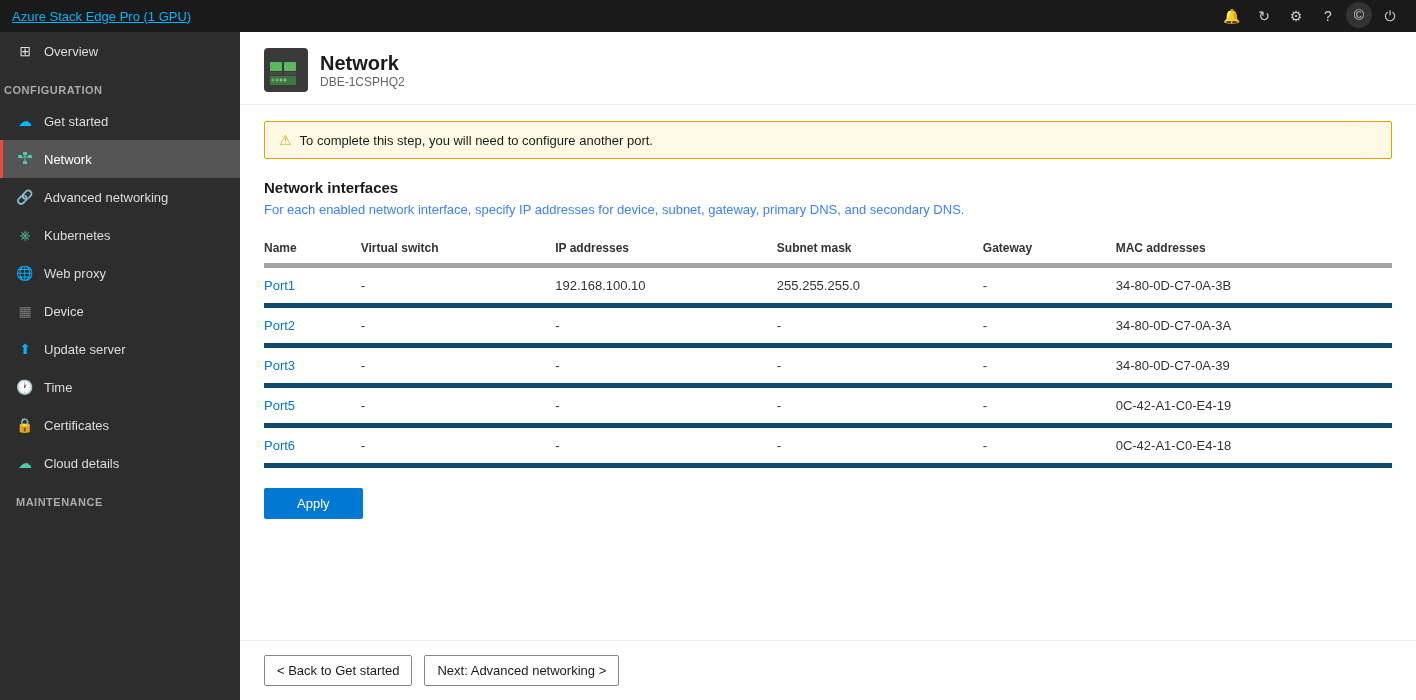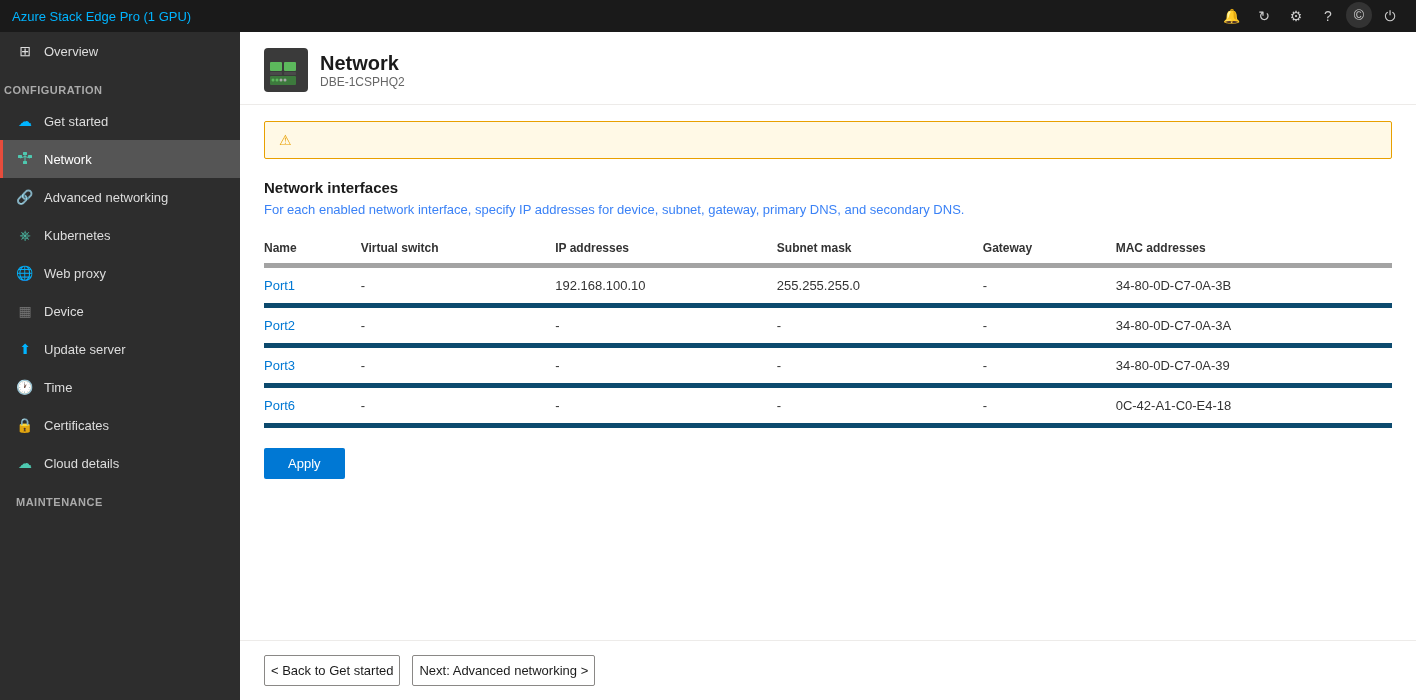--- a/index.html
+++ b/index.html
@@ -12,20 +12,21 @@
       display: flex;
       align-items: center;
       padding: 0 12px;
       flex-shrink: 0;
     }
     .topbar-title {
       color: #00b4ff;
       font-size: 13px;
       font-weight: 500;
       flex: 1;
+      text-decoration: underline;
     }
     .topbar-icons {
       display: flex;
       gap: 4px;
     }
     .topbar-icon {
       width: 28px;
       height: 28px;
       display: flex;
       align-items: center;
@@ -200,39 +201,39 @@
       color: #0078d4;
       cursor: pointer;
     }
 
     
     .apply-btn {
       margin-top: 20px;
       background: #0078d4;
       color: #fff;
       border: none;
-      padding: 8px 24px;
+      padding: 8px 33px;
       font-size: 13px;
       cursor: pointer;
       border-radius: 2px;
     }
 
     
     .content-footer {
       border-top: 1px solid #edebe9;
       padding: 14px 24px;
       display: flex;
       gap: 12px;
       flex-shrink: 0;
     }
     .nav-btn {
       border: 1px solid #8a8886;
       background: #fff;
       color: #1b1b1b;
-      padding: 7px 6px;
+      padding: 7px 12px;
       font-size: 13px;
       cursor: pointer;
       border-radius: 2px;
     }
   </style>
 </head>
 <body>
 
 <div class="topbar">
   <span class="topbar-title">Azure Stack Edge Pro (1 GPU)</span>
@@ -342,20 +343,21 @@
         <h1>Network</h1>
         <div class="subtitle">DBE-1CSPHQ2</div>
       </div>
     </div>
 
     <div class="content-body">
 
       
       <div class="warning-banner">
         <span class="warning-icon">⚠</span>
+        <span class="warning-text">To complete this step, you will need to configure another port.</span>
       </div>
 
       
       <div class="section-title">Network interfaces</div>
       <div class="section-desc">For each enabled network interface, specify IP addresses for device, subnet, gateway, primary DNS, and secondary DNS.</div>
 
       
       <table class="net-table">
         <thead>
           <tr>
@@ -386,20 +388,28 @@
             </tr>
             <tr>
               <td class="port-link">Port3</td>
               <td>-</td>
               <td>-</td>
               <td>-</td>
               <td>-</td>
               <td>34-80-0D-C7-0A-39</td>
             </tr>
             <tr>
+              <td class="port-link">Port5</td>
+              <td>-</td>
+              <td>-</td>
+              <td>-</td>
+              <td>-</td>
+              <td>0C-42-A1-C0-E4-19</td>
+            </tr>
+            <tr>
               <td class="port-link">Port6</td>
               <td>-</td>
               <td>-</td>
               <td>-</td>
               <td>-</td>
               <td>0C-42-A1-C0-E4-18</td>
             </tr>
           </tbody>
       </table>
 

